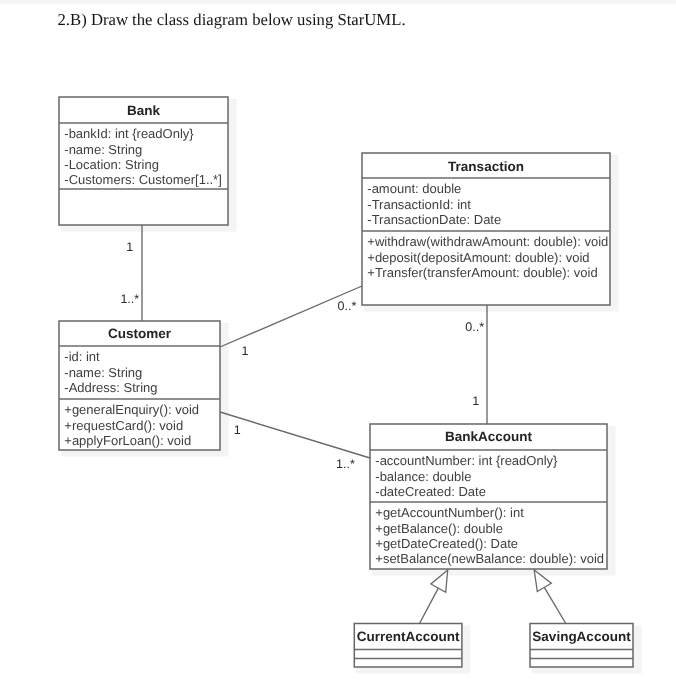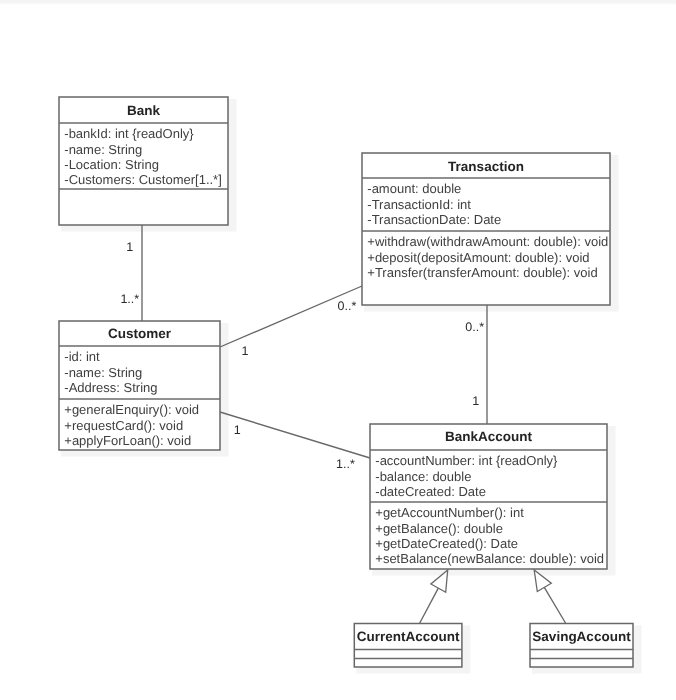--- a/index.html
+++ b/index.html
@@ -27,20 +27,21 @@
   .edge { stroke:#686868; stroke-width:1.35; fill:none; }
   .mult { font-family:"Liberation Sans", sans-serif; font-size:12.5px; fill:#2b2b2b; }
   .gen-head { fill:#ffffff; stroke:#686868; stroke-width:1.3; stroke-linejoin:miter; }
   .shadow { fill:#f4f4f4; }
 </style>
 </head>
 <body>
 
 <div id="page">
   <div id="topband"></div>
+  <div id="question">2.B) Draw the class diagram below using StarUML.</div>
   <svg id="diagram" width="676" height="700">
       <g>
         <rect x="61" y="99" width="175.5" height="132.5" class="shadow"></rect>
         <rect x="364" y="155" width="254.5" height="156.5" class="shadow"></rect>
         <rect x="61" y="323" width="167.5" height="133.5" class="shadow"></rect>
         <rect x="372" y="426" width="243.5" height="149.5" class="shadow"></rect>
         <rect x="356.3" y="625.5" width="114.1" height="48" class="shadow"></rect>
         <rect x="532" y="625.5" width="109.5" height="48" class="shadow"></rect>
       </g>
       <g>

